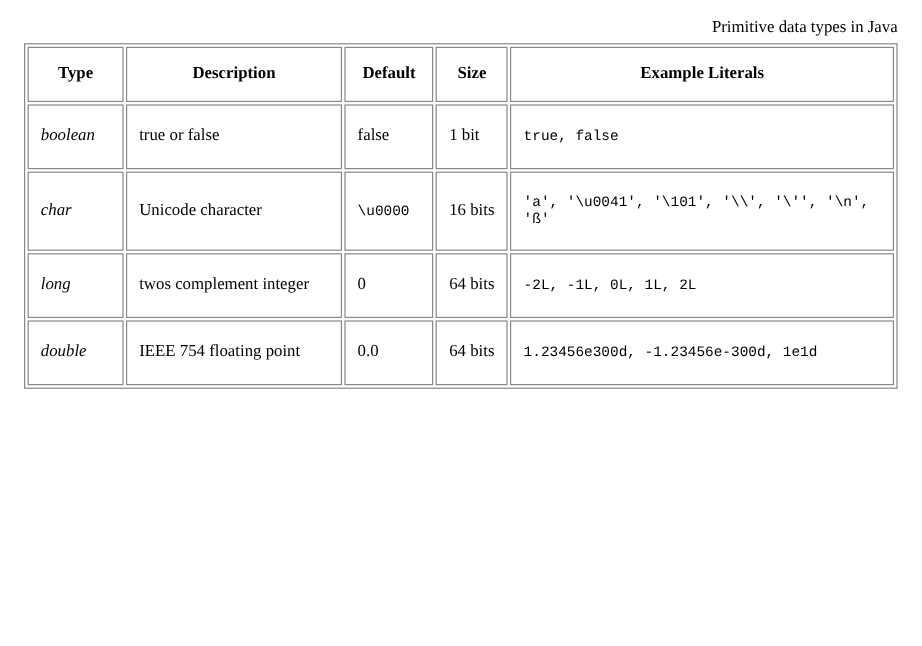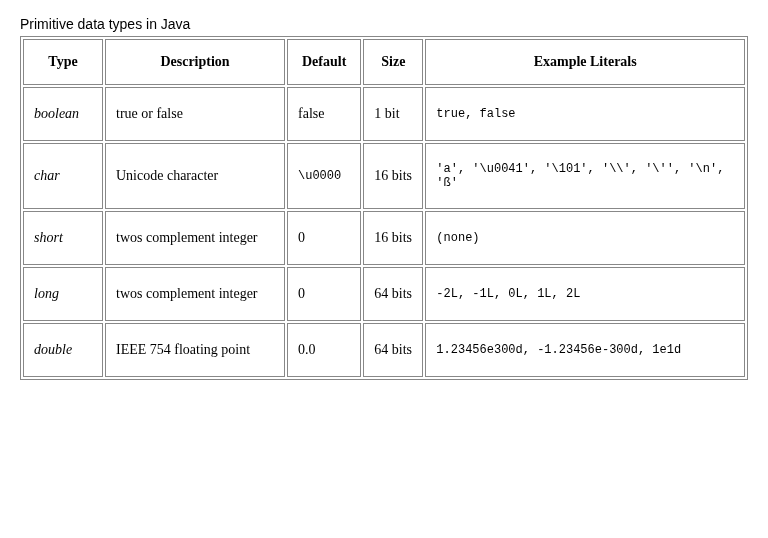--- a/index.html
+++ b/index.html
@@ -7,24 +7,24 @@
     }
     body {
       font-family: "Times New Roman", Times, serif;
       font-size: 14px;
       margin: 0;
       padding: 16px 20px;
       background: #fff;
       color: #000;
     }
     .caption {
-      text-align: left;
+      text-align: right;
       font-size: 14px;
       margin-bottom: 4px;
-      font-family: Liberation Sans, sans-serif;
+      font-family: Liberation Serif, serif;
     }
     table {
       border-collapse: separate;
       border-spacing: 2px;
       width: 100%;
       border: 1px solid #888;
     }
     th, td {
       border: 1px solid #888;
       padding: 18px 10px;
@@ -84,27 +84,20 @@
       <td class="ex-col">true, false</td>
     </tr>
     <tr>
       <td class="type-col">char</td>
       <td class="desc-col">Unicode character</td>
       <td class="default-col mono">\u0000</td>
       <td class="size-col">16 bits</td>
       <td class="ex-col">'a', '\u0041', '\101', '\\', '\'', '\n', 'ß'</td>
     </tr>
     <tr>
-      <td class="type-col">short</td>
-      <td class="desc-col">twos complement integer</td>
-      <td class="default-col">0</td>
-      <td class="size-col">16 bits</td>
-      <td class="ex-col">(none)</td>
-    </tr>
-    <tr>
       <td class="type-col">long</td>
       <td class="desc-col">twos complement integer</td>
       <td class="default-col">0</td>
       <td class="size-col">64 bits</td>
       <td class="ex-col">-2L, -1L, 0L, 1L, 2L</td>
     </tr>
     <tr>
       <td class="type-col">double</td>
       <td class="desc-col">IEEE 754 floating point</td>
       <td class="default-col">0.0</td>

